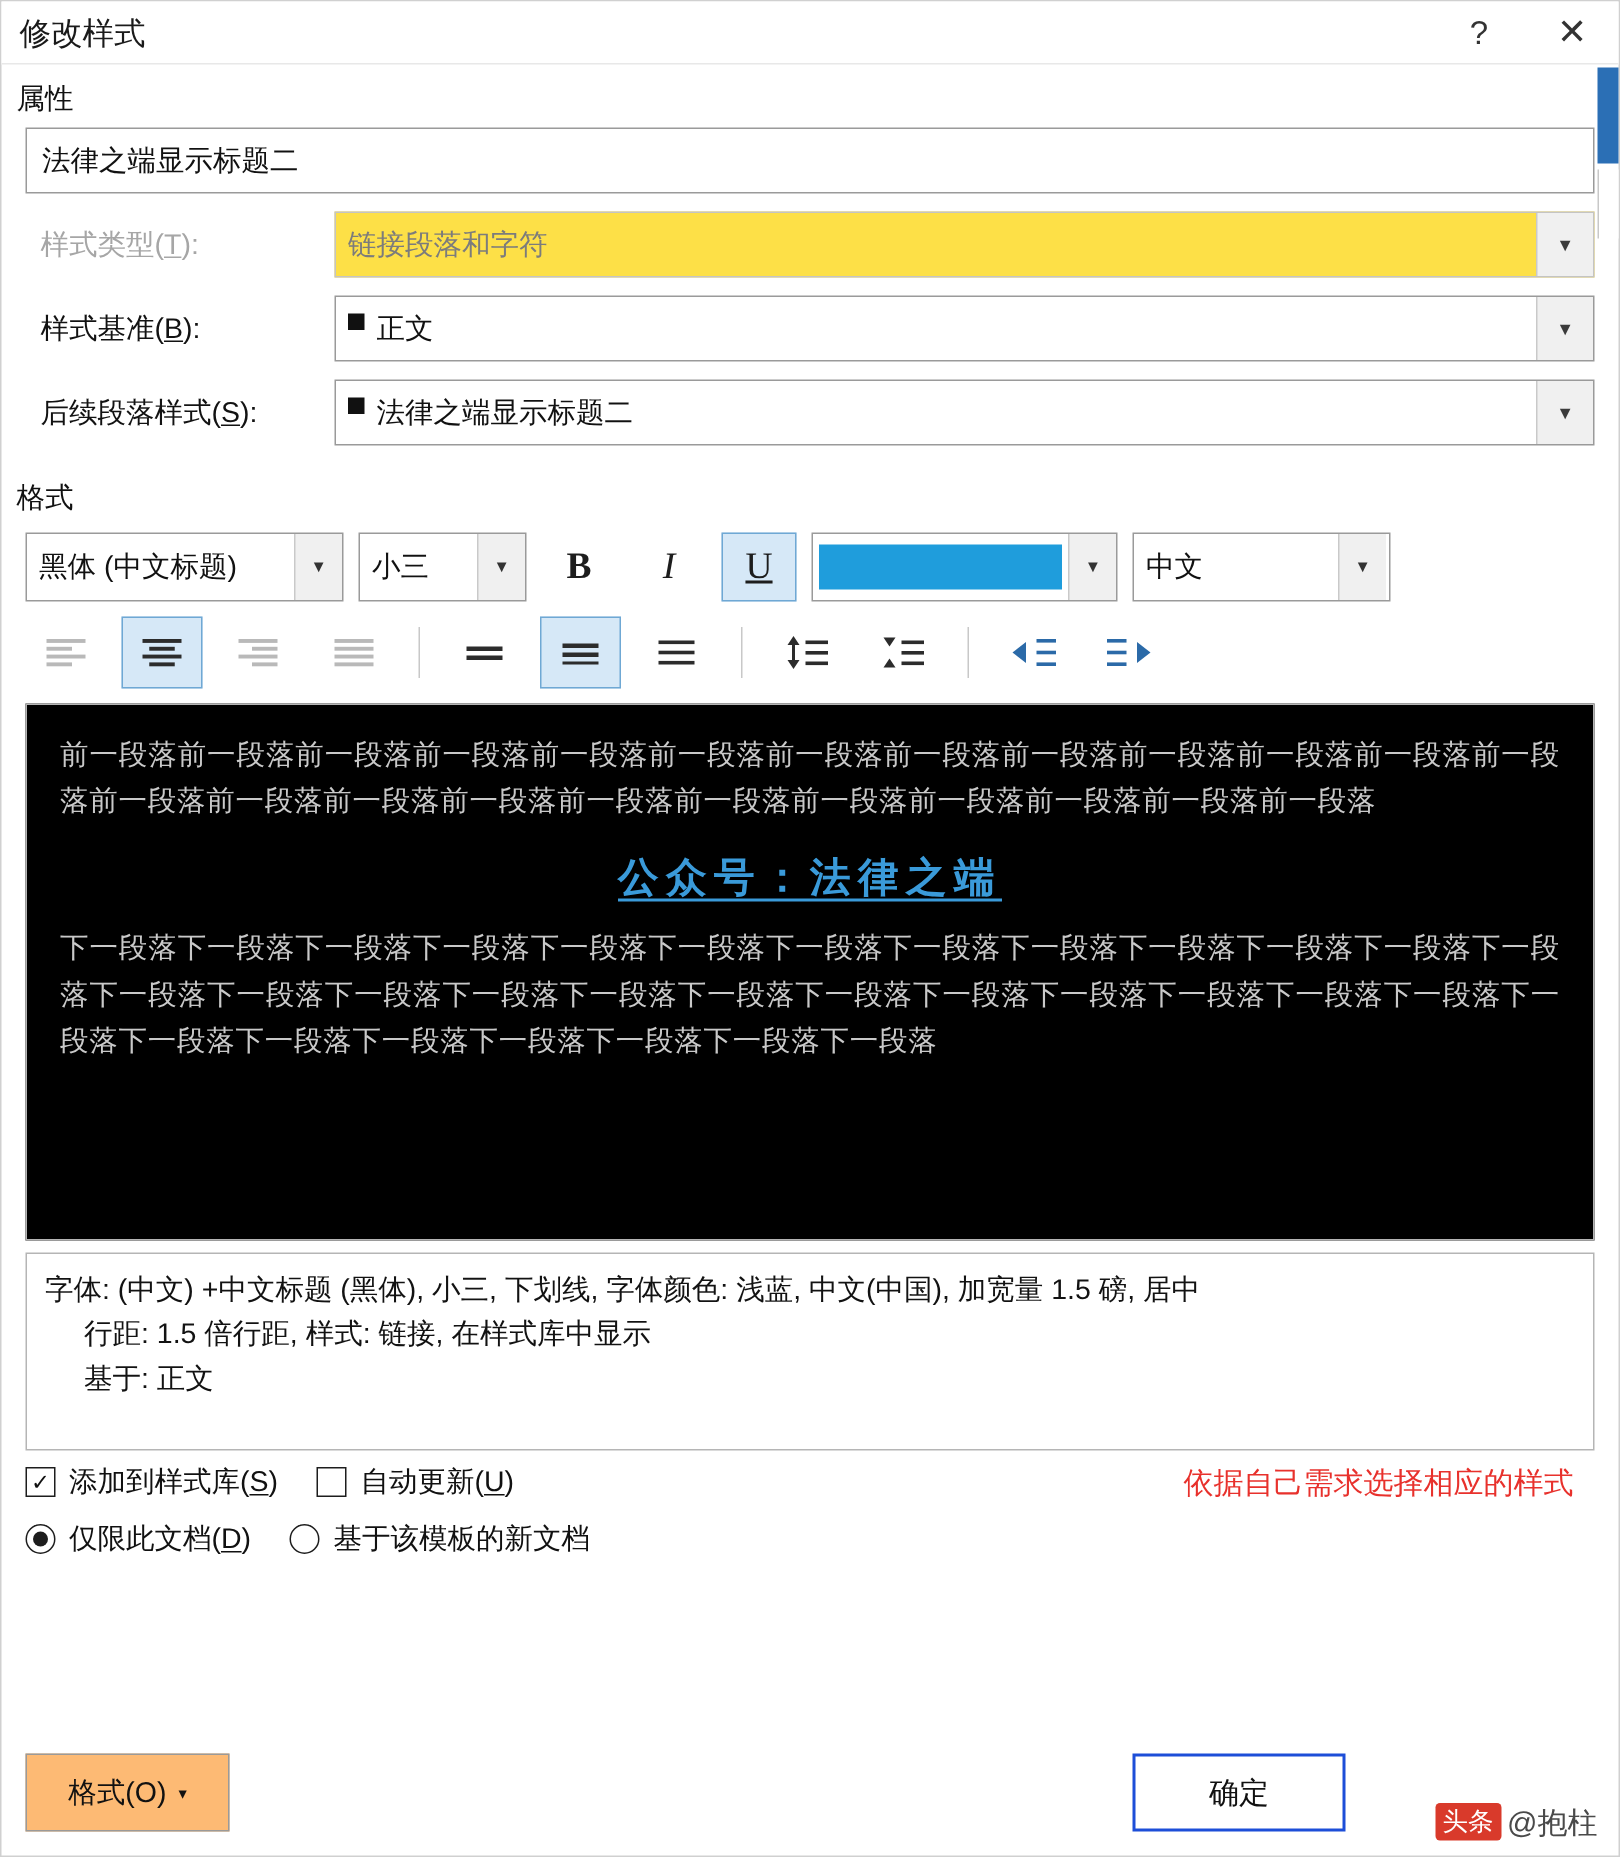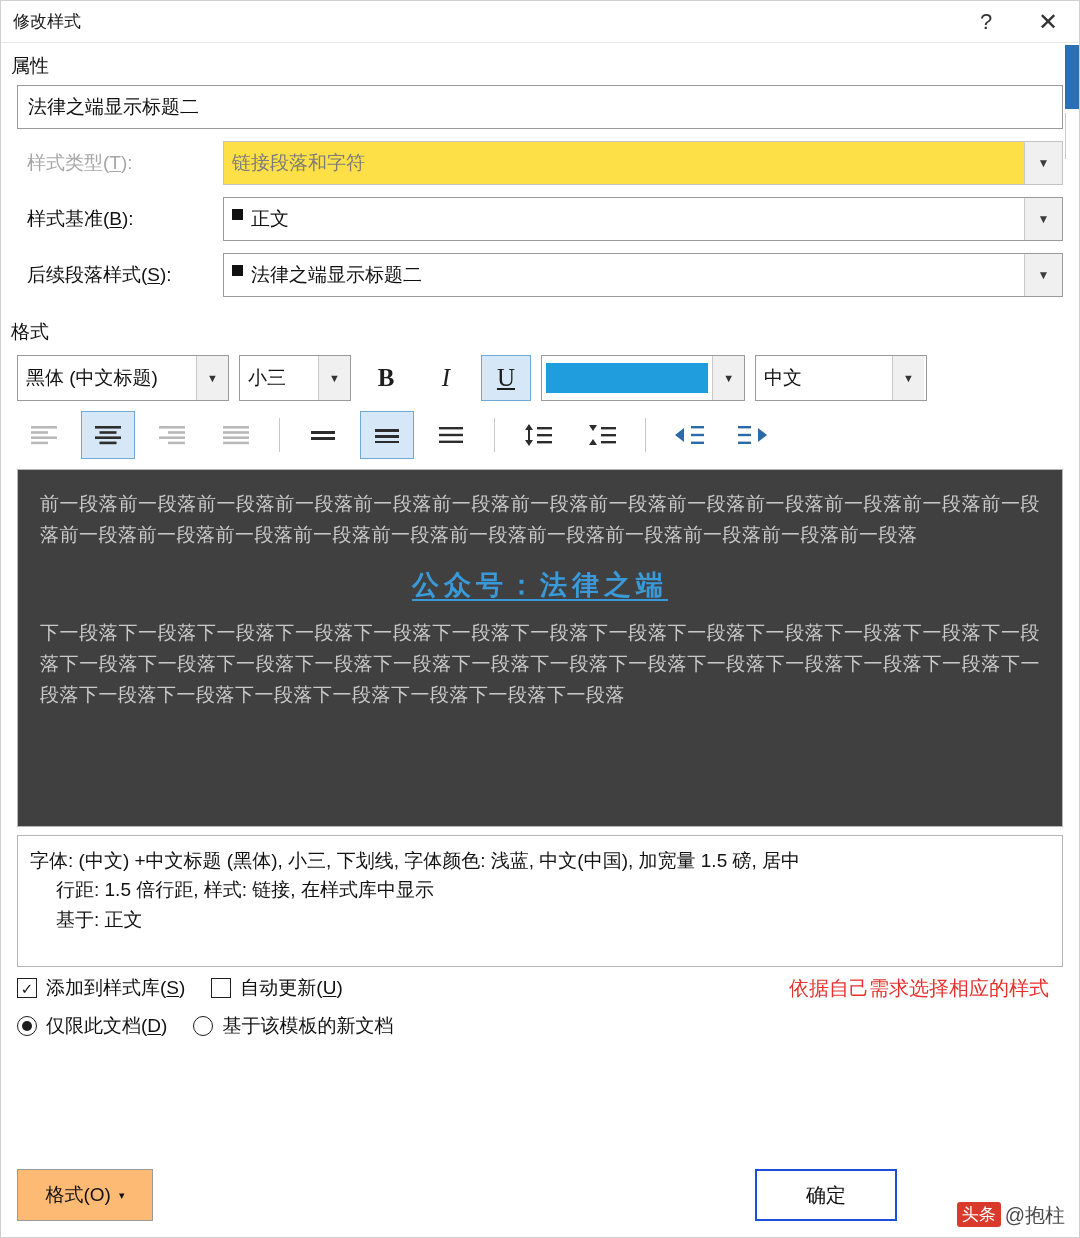--- a/index.html
+++ b/index.html
@@ -20,21 +20,21 @@
   
   .titlebar {
     height: 42px;
     display: flex;
     align-items: center;
     background: #ffffff;
     border-bottom: 1px solid #e8e8e8;
     padding-left: 12px;
   }
   .titlebar .title {
-    font-size: 17px;
+    font-size: 21px;
     color: #1a1a1a;
     flex: 1;
   }
   .titlebar .tbtn {
     width: 62px; height: 42px;
     display: flex; align-items: center; justify-content: center;
     font-size: 22px; color: #333;
     cursor: default;
   }
   .titlebar .tbtn.close { font-size: 24px; }
@@ -166,21 +166,21 @@
     border: 1px solid transparent;
   }
   .icon-btn.active { background:#d6e8f7; border:1px solid #6fa8d4; }
   .icon-btn svg { display: block; }
 
   
   .preview {
     margin: 4px 16px 0 16px;
     height: 358px;
     border: 1px solid #b5b5b5;
-    background: #404040;
+    background: #000000;
     padding: 18px 22px;
     overflow: hidden;
   }
   .ghost {
     color: #c9c9c9;
     font-size: 19px;
     line-height: 1.65;
     letter-spacing: 0.5px;
     text-align: justify;
   }

